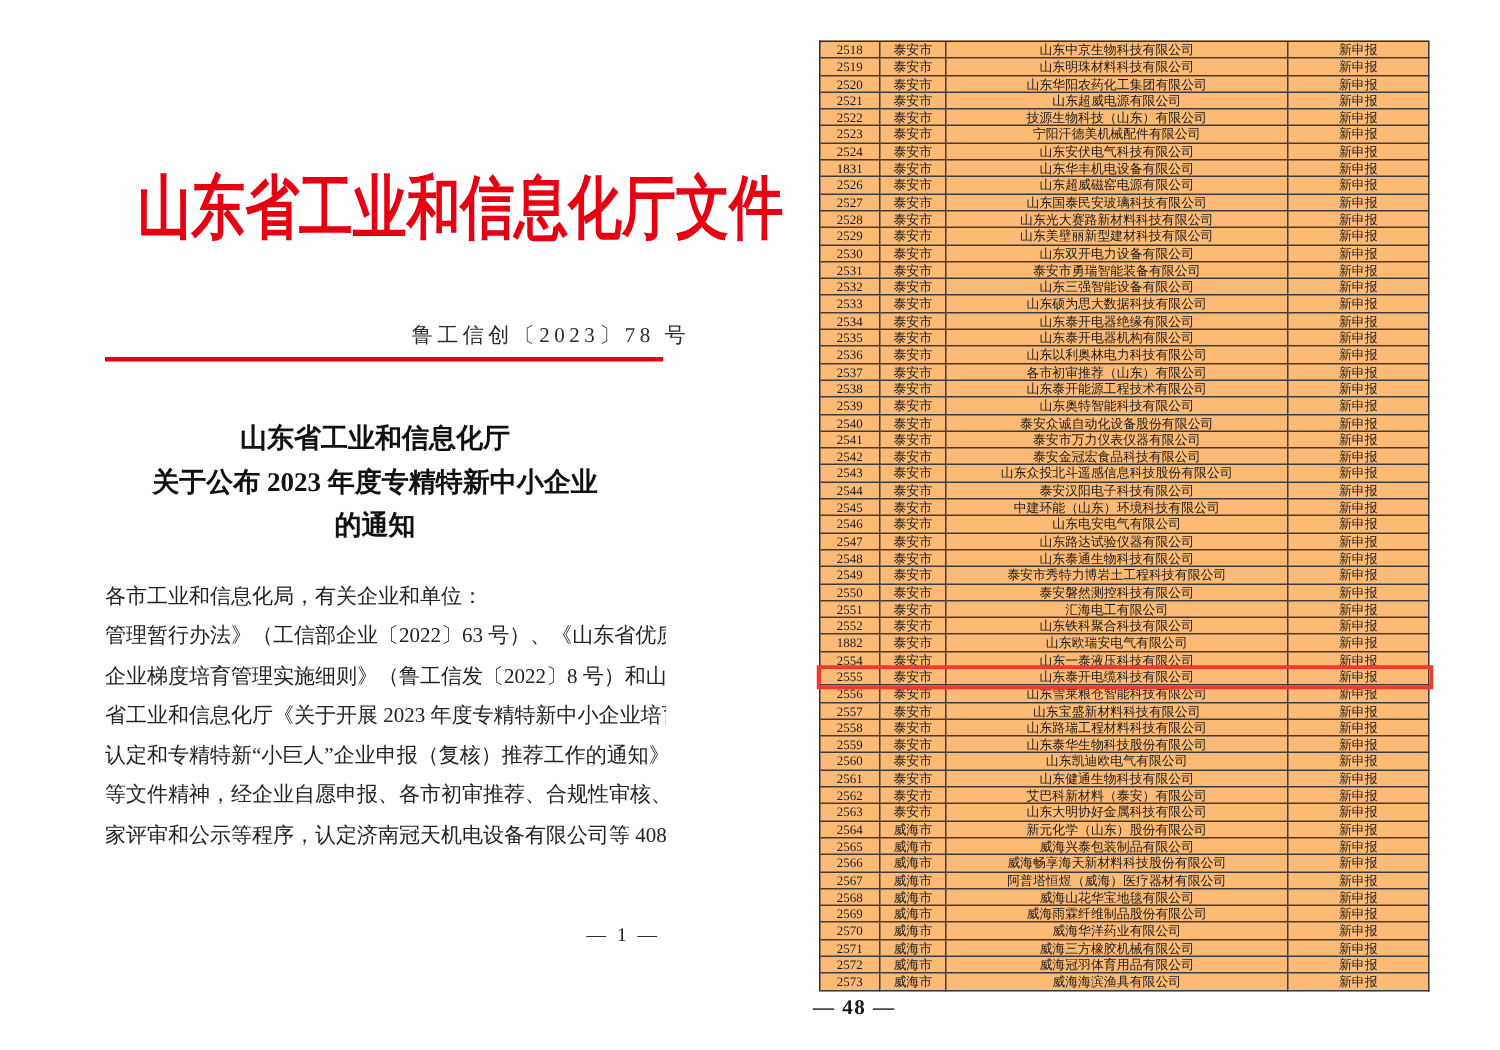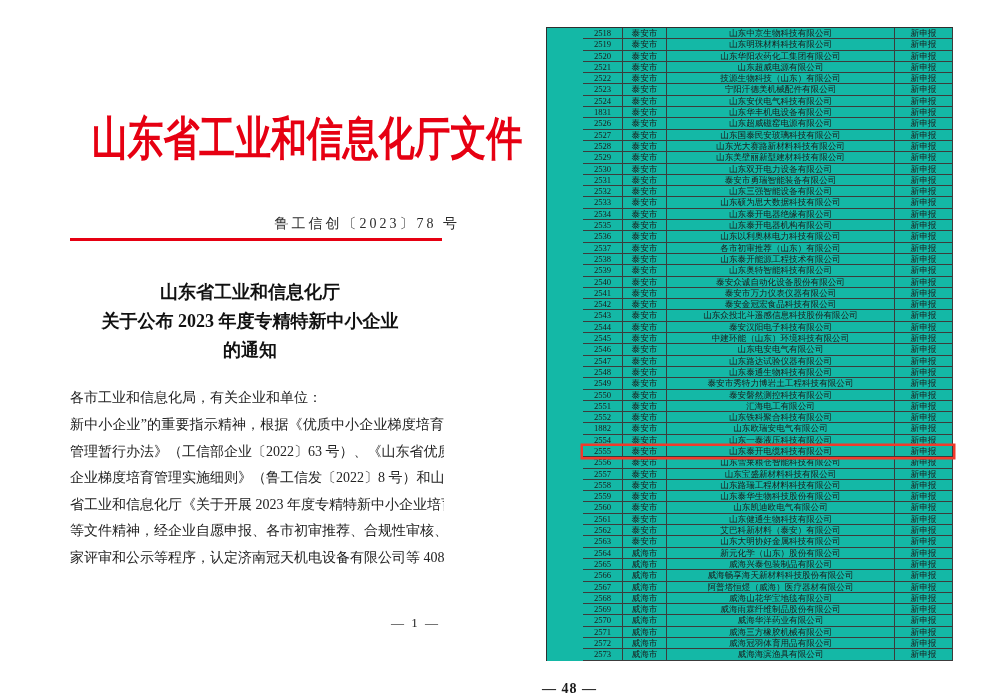--- a/index.html
+++ b/index.html
@@ -20,53 +20,53 @@
   .salutation { position:absolute; left:30px; top:389px; width:380px; font-size:14px; color:#222; }
   .doc-body { position:absolute; left:30px; top:412px; width:374px; }
   .bline { font-size:14px; color:#222; height:26.6px; line-height:26.6px;
            text-align:justify; text-align-last:justify; white-space:nowrap; overflow:hidden; }
   .bline.indent { text-indent:2em; }
   .doc-pagenum { position:absolute; left:30px; top:615px; width:374px; text-align:right;
                  font-size:13px; letter-spacing:2px; color:#222; padding-right:4px; }
 
   
   .table-wrap { position:absolute; left:546px; top:27px; width:410px; }
-  .ctable { width:407px; border-top:1.5px solid #2e2e2e; border-left:1.5px solid #2e2e2e; background:#14b8a6;padding-left:36px; }
+  .ctable { width:407px; border-top:1.5px solid #2e2e2e; border-left:1.5px solid #2e2e2e; background:#fdba74; }
   .trow { display:flex; height:11.3px; }
   .tcell { border-right:1px solid #3c3c3c; border-bottom:1px solid #3c3c3c;
            font-size:8.6px; line-height:11px; text-align:center; color:#1a1a1a;
            overflow:hidden; white-space:nowrap; }
   .c-num     { width:40px; }
   .c-city    { width:44px; }
   .c-company { width:228px; }
   .c-status  { flex:1; }
   .trow.hl { position:relative; box-shadow:0 0 0 2.5px var(--hl,#f03a2c); z-index:3;justify-content:flex-end; }
-  .table-pagenum { margin-top:20px; margin-left:-4px; font-size:14px; font-weight:bold;
+  .table-pagenum { margin-top:4px; margin-left:-4px; font-size:14px; font-weight:bold;
                    letter-spacing:1px; color:#1a1a1a; }
 </style>
 </head>
 <body>
 
 <div class="page">
 
   <div class="doc">
     <div class="doc-header" style="color: rgb(230, 0, 18);">山东省工业和信息化厅文件</div>
     <div class="doc-number">鲁工信创〔2023〕78 号</div>
     <div class="red-line" style="background: rgb(230, 0, 18);"></div>
     <div class="notice-title">
       <div>山东省工业和信息化厅</div>
       <div>关于公布 2023 年度专精特新中小企业</div>
       <div>的通知</div>
     </div>
     <div class="salutation">各市工业和信息化局，有关企业和单位：</div>
     <div class="doc-body">
-      <div class="bline">新中小企业”的重要指示精神，根据《优质中小企业梯度培育</div>
       <div class="bline">管理暂行办法》（工信部企业〔2022〕63 号）、《山东省优质中小</div>
       <div class="bline">企业梯度培育管理实施细则》（鲁工信发〔2022〕8 号）和山东</div>
       <div class="bline">省工业和信息化厅《关于开展 2023 年度专精特新中小企业培育</div>
+      <div class="bline">认定和专精特新“小巨人”企业申报（复核）推荐工作的通知》</div>
       <div class="bline">等文件精神，经企业自愿申报、各市初审推荐、合规性审核、专</div>
       <div class="bline">家评审和公示等程序，认定济南冠天机电设备有限公司等 4086</div>
     </div>
     <div class="doc-pagenum">— 1 —</div>
   </div>
 
   <div class="table-wrap">
     <div class="ctable" style="--hl: #f03a2c;">
         <div class="trow">
           <div class="tcell c-num">2518</div>

